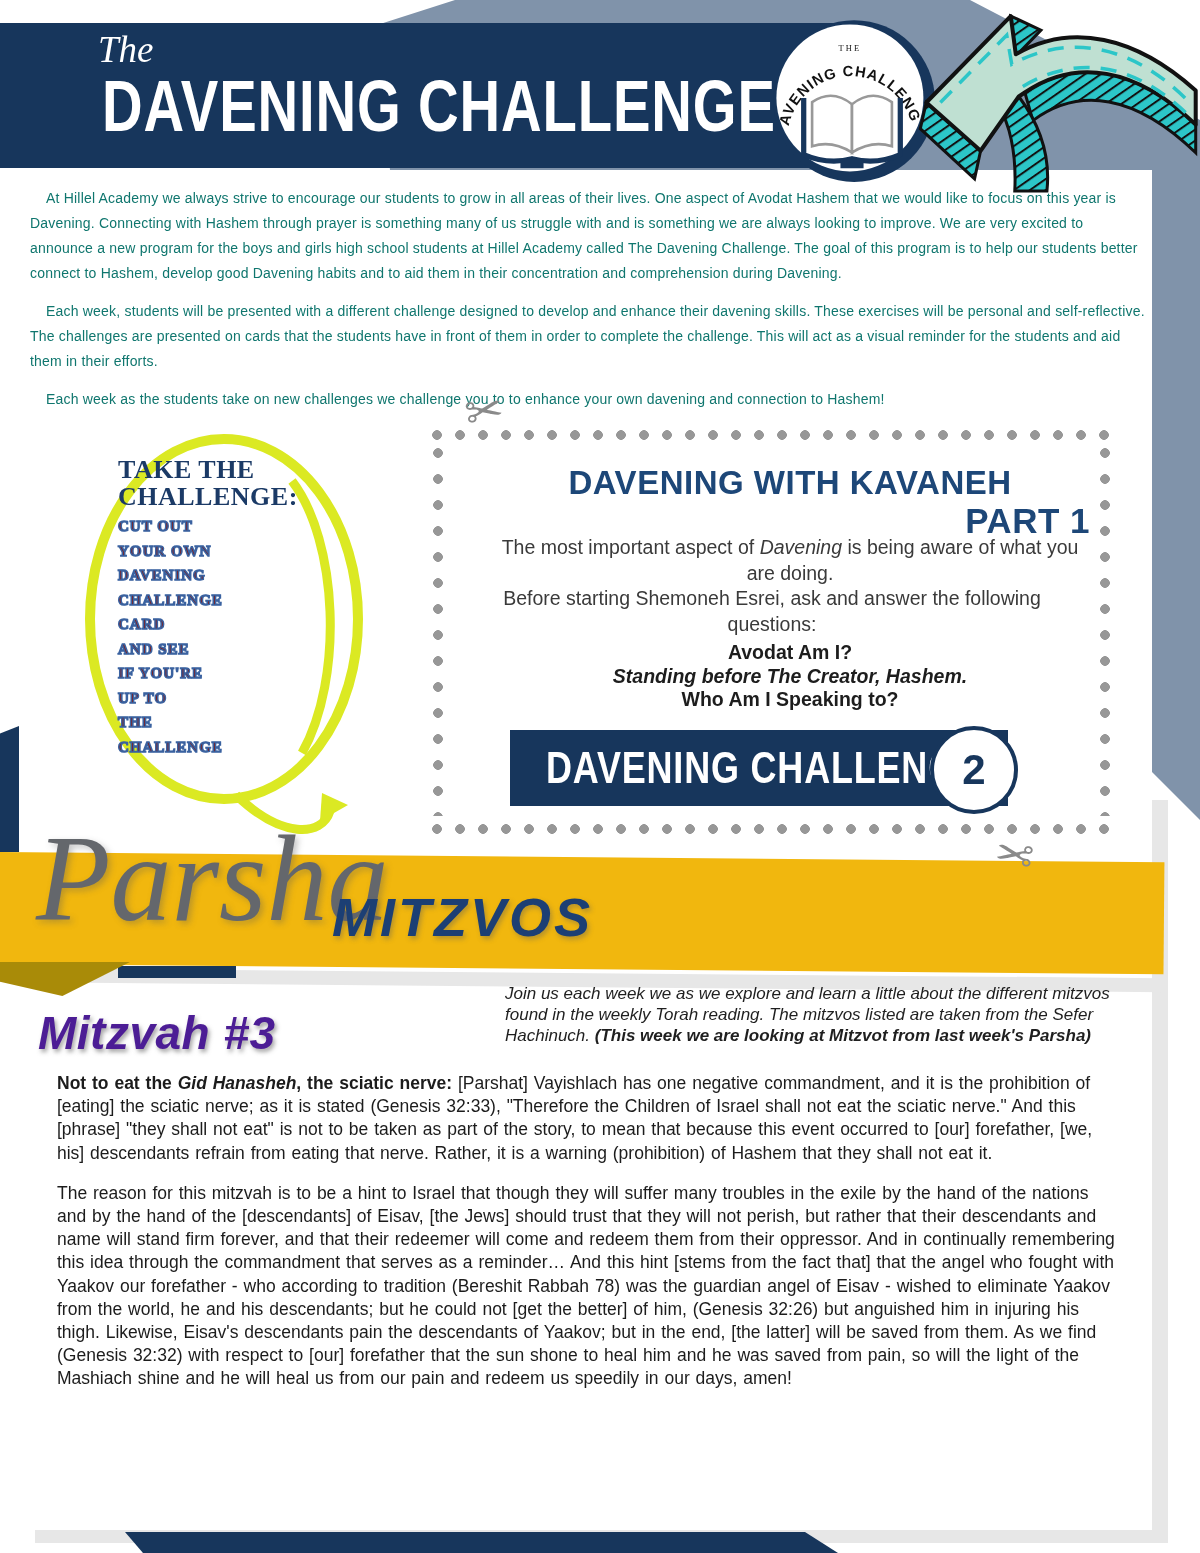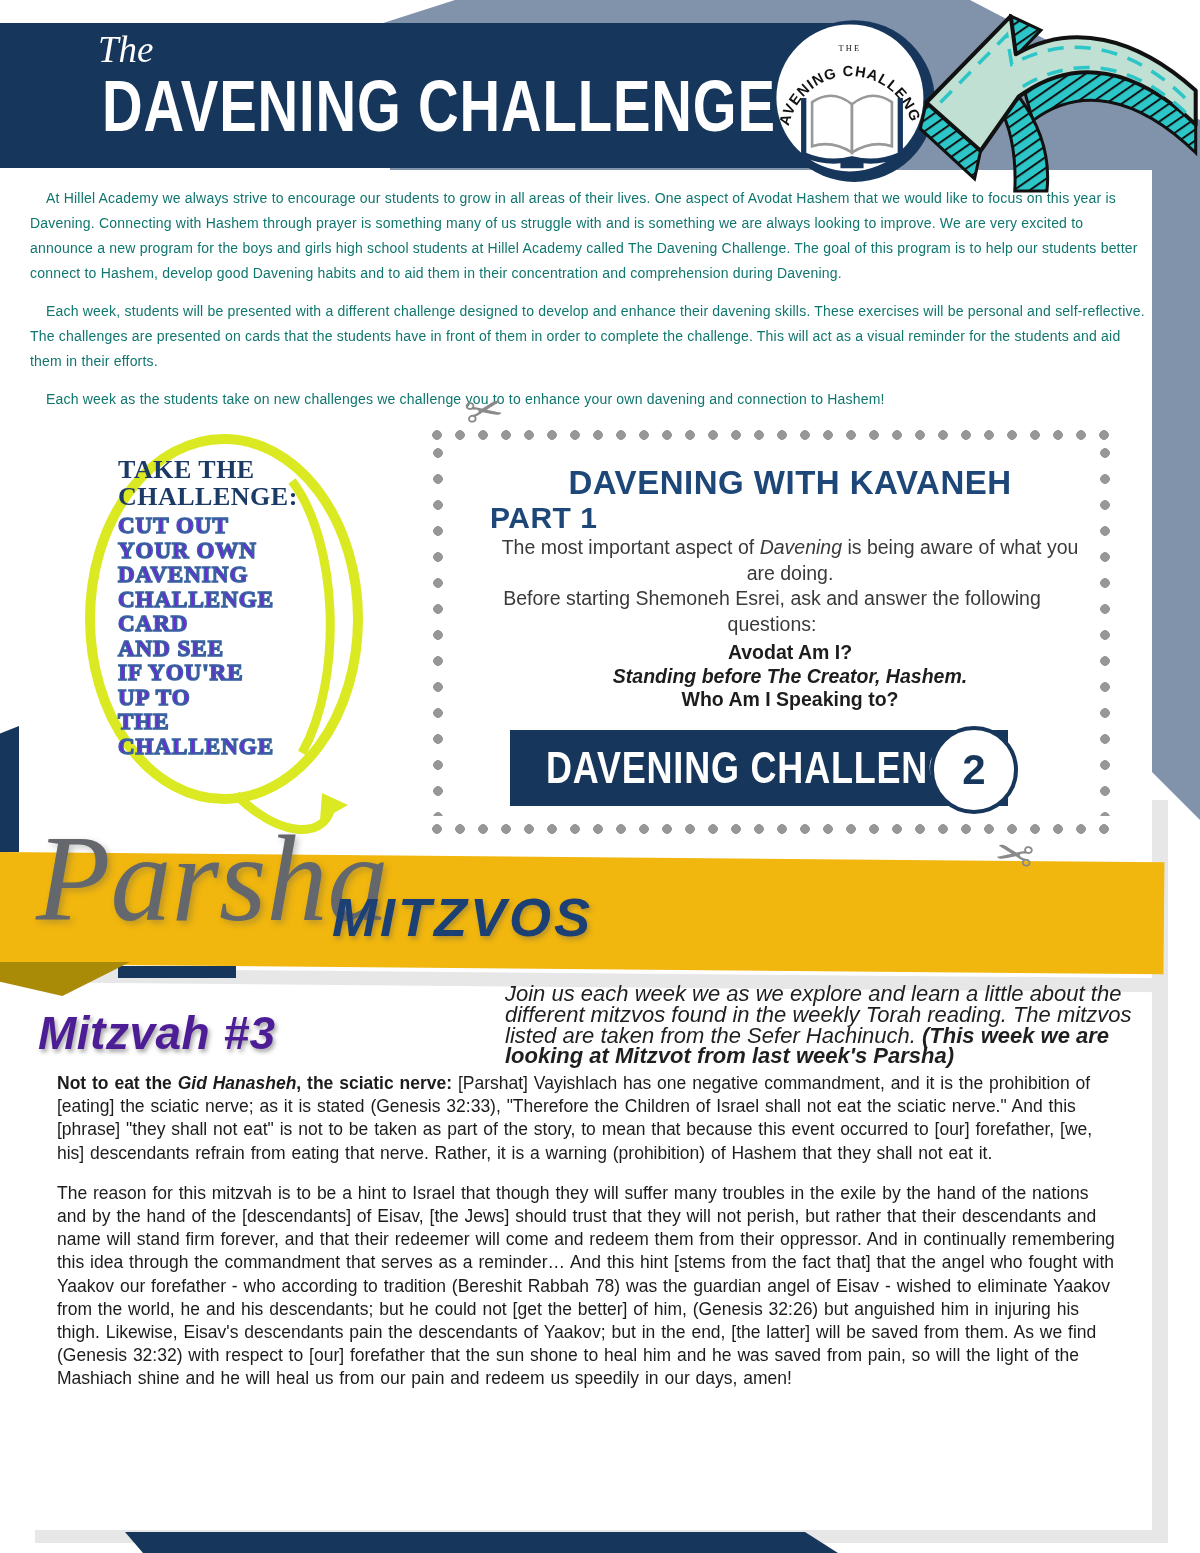--- a/index.html
+++ b/index.html
@@ -21,33 +21,33 @@
   
   .intro{left:30px;top:186px;width:1116px;color:#0f766e;font-size:14px;
          line-height:25px;letter-spacing:.2px;z-index:2;}
   .intro p{margin:0 0 13px 0;text-indent:16px;}
 
   
   .green-circle{left:84px;top:423px;width:310px;height:460px;z-index:2;}
   .take-head{left:118px;top:456px;width:250px;color:#1b3a66;font-family:"Liberation Serif",serif;
              font-weight:900;font-size:26px;line-height:27px;letter-spacing:.5px;z-index:3;}
   .take-lines{left:118px;top:514px;width:230px;font-family:"Liberation Serif",serif;
-              font-weight:900;font-size:23px;line-height:24.5px;letter-spacing:1px;color:#6d28d9;
+              font-weight:900;font-size:15px;line-height:24.5px;letter-spacing:1px;color:#7f1d1d;
               -webkit-text-stroke:1.5px #3a62a0;text-shadow:0 0 1px #3a62a0;z-index:3;}
 
   
   .dots-h{height:10px;z-index:3;background-image:radial-gradient(circle at 5px 5px,#979797 4.6px,transparent 5px);
           background-size:23px 10px;background-repeat:repeat-x;}
   .dots-v{width:10px;z-index:3;background-image:radial-gradient(circle at 5px 5px,#979797 4.6px,transparent 5px);
           background-size:10px 26px;background-repeat:repeat-y;}
   .scissors{color:#8a8a8a;font-size:46px;z-index:4;font-family:"DejaVu Sans",sans-serif;line-height:1;}
   .card-title{left:490px;top:464px;width:600px;text-align:center;color:#1d4778;
               font-weight:800;font-size:33px;letter-spacing:.5px;z-index:3;}
-  .card-part{left:490px;top:501px;width:600px;text-align:left;color:#1d4778;
-             font-weight:800;font-size:30px;letter-spacing:.5px;z-index:3;}
+  .card-part{left:490px;top:501px;width:600px;text-align:right;color:#1d4778;
+             font-weight:800;font-size:35px;letter-spacing:.5px;z-index:3;}
   .card-body1{left:490px;top:534px;width:600px;text-align:center;color:#3a3a3a;
               font-size:19.5px;line-height:26px;z-index:3;}
   .card-body2{left:472px;top:585px;width:600px;text-align:center;color:#3a3a3a;
               font-size:19.5px;line-height:26px;z-index:3;}
   .card-qa{left:490px;top:641px;width:600px;text-align:center;color:#1d1d1d;
            font-size:19.5px;line-height:23.5px;font-weight:700;z-index:3;}
   .card-qa .ans{font-style:italic;}
   .mini-banner{left:510px;top:730px;width:498px;height:76px;background:#17365c;z-index:3;}
   .mini-banner-label{position:absolute;left:36px;top:0;height:76px;line-height:76px;color:#fff;
               font-size:45px;font-weight:700;letter-spacing:1px;white-space:nowrap;
@@ -67,21 +67,21 @@
   .navy-left-tab{left:0;top:726px;width:19px;height:126px;background:#17365c;
                  clip-path:polygon(0 6%,100% 0,100% 100%,0 100%);z-index:1;}
   .parsha-word{left:36px;top:818px;color:#64676c;font-family:"Liberation Serif",serif;
                font-style:italic;font-size:122px;line-height:1;z-index:4;
                text-shadow:3px 3px 6px rgba(90,90,90,.35);}
   .mitzvos-word{left:332px;top:886px;color:#1c3f74;font-weight:800;font-style:italic;
                 font-size:54px;letter-spacing:3px;z-index:5;
                 text-shadow:2px 3px 5px rgba(90,90,90,.4);}
 
   
-  .join-note{left:505px;top:984px;width:648px;font-style:italic;font-size:22px;
+  .join-note{left:505px;top:984px;width:648px;font-style:italic;font-size:17px;
              line-height:20.8px;color:#1f1f1f;z-index:3;}
   .join-note .jb{font-weight:700;}
 
   
   .mitzvah-head{left:38px;top:1006px;color:#4c1d95;font-size:46px;font-weight:800;
                 letter-spacing:.5px;z-index:4;text-shadow:2px 3px 4px rgba(80,80,80,.5);font-style:italic;}
   .mitzvah-body{left:57px;top:1072px;width:1062px;color:#1c1c1c;font-size:17.5px;
                 line-height:23.2px;word-spacing:1px;z-index:2;}
   .mitzvah-body p{margin:0 0 17px 0;}
   .bi{font-weight:700;font-style:italic;}

